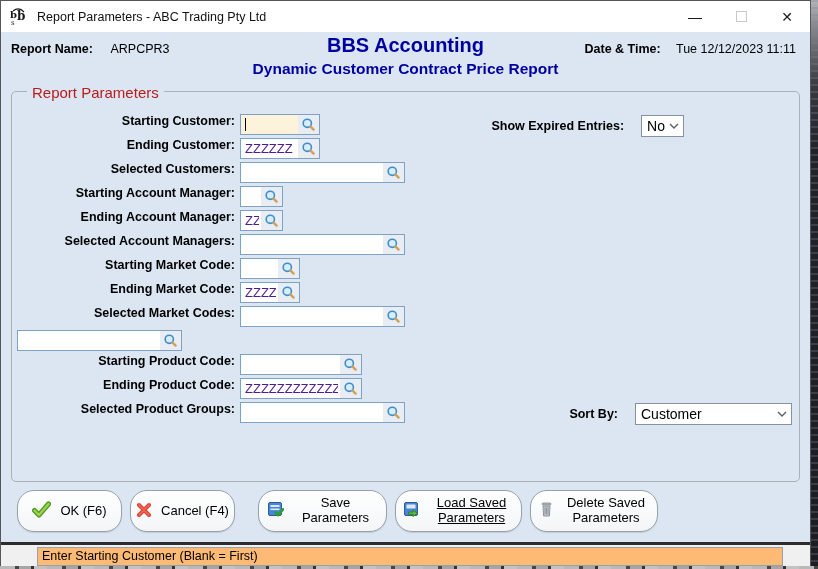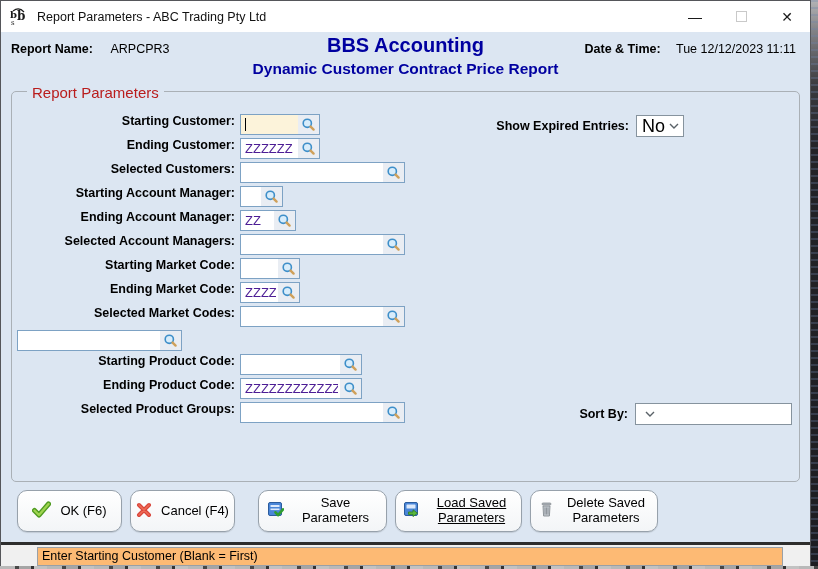--- a/index.html
+++ b/index.html
@@ -52,28 +52,28 @@
     border:none; outline:none; background:transparent; flex:1; min-width:0;
     font-size:13px; padding:0 2px 0 4px; font-family:"Liberation Sans", sans-serif; color:#4c1d95;
   }
   .lens { width:21px; flex:0 0 21px; display:flex; align-items:center; justify-content:center; background:#e9edf3; cursor:pointer; }
   
   .show-expired { position:absolute; top:23px; left:490px; width:182px; display:flex; align-items:center; justify-content:flex-end; gap:7px; }
   .sort-by { position:absolute; top:311px; left:520px; width:260px; display:flex; align-items:center; justify-content:flex-end; gap:7px; }
   .combo-label { font-weight:bold; font-size:12.5px; white-space:nowrap; }
   .combo {
     height:22px; background:#fff; border:1px solid #86939e;
-    display:flex; align-items:center; font-size:18px; padding-left:5px; cursor:pointer;
+    display:flex; align-items:center; font-size:14px; padding-left:5px; cursor:pointer;margin-left:10px;
   }
   .combo .cv { flex:1; white-space:nowrap; }
   .combo .chev { width:18px; display:flex; justify-content:center; align-items:center; }
   
   .btn {
     position:absolute; top:489px; height:42px;
-    border:1px solid #97a1ab; border-radius:10px;
+    border:1px solid #97a1ab; border-radius:17px;
     background:linear-gradient(#ffffff,#f3f5f7);
     display:flex; align-items:center; justify-content:center; gap:9px;
     font-size:13px; cursor:pointer; box-shadow:0 1px 1px rgba(0,0,0,.12);
     font-family:"Liberation Sans", sans-serif;
   }
   .btn .blabel { text-align:center; line-height:1.15; max-width:86px; }
   
   .sep { position:absolute; left:0; top:541px; width:100%; height:2.5px; background:#2d2d2d; }
   .statusbar { position:absolute; left:0; top:543.5px; width:100%; height:22.5px; background:#f0f0f0; }
   .status-box {
@@ -187,21 +187,21 @@
               <svg width="15" height="15" viewBox="0 0 15 15">
                 <circle cx="6.3" cy="6.3" r="4.1" fill="#d8edfb" stroke="#3e8fc9" stroke-width="1.6"></circle>
                 <line x1="9.6" y1="9.6" x2="12.6" y2="12.6" stroke="#cfa05a" stroke-width="2.4" stroke-linecap="round"></line>
               </svg>
             </span>
         </div>
       </div>
 
       <div class="row">
         <label class="flabel">Ending Account Manager:</label>
-        <div class="field" style="width:56px">
+        <div class="field" style="width:43px">
           <input class="txt" value="ZZ" style="">
           <span class="lens">
               <svg width="15" height="15" viewBox="0 0 15 15">
                 <circle cx="6.3" cy="6.3" r="4.1" fill="#d8edfb" stroke="#3e8fc9" stroke-width="1.6"></circle>
                 <line x1="9.6" y1="9.6" x2="12.6" y2="12.6" stroke="#cfa05a" stroke-width="2.4" stroke-linecap="round"></line>
               </svg>
             </span>
         </div>
       </div>
 
@@ -318,20 +318,21 @@
             <svg width="10" height="6" viewBox="0 0 10 6">
               <path d="M1 1 L5 5 L9 1" fill="none" stroke="#5a6268" stroke-width="1.4"></path>
             </svg>
           </span>
       </div>
     </div>
 
     <div class="sort-by">
       <span class="combo-label">Sort By:</span>
       <div class="combo" style="width:157px">
+        <span class="cv">Customer</span>
         <span class="chev">
             <svg width="10" height="6" viewBox="0 0 10 6">
               <path d="M1 1 L5 5 L9 1" fill="none" stroke="#5a6268" stroke-width="1.4"></path>
             </svg>
           </span>
       </div>
     </div>
   </div>
 
   <div class="btn" style="left:16px; width:105px;">

